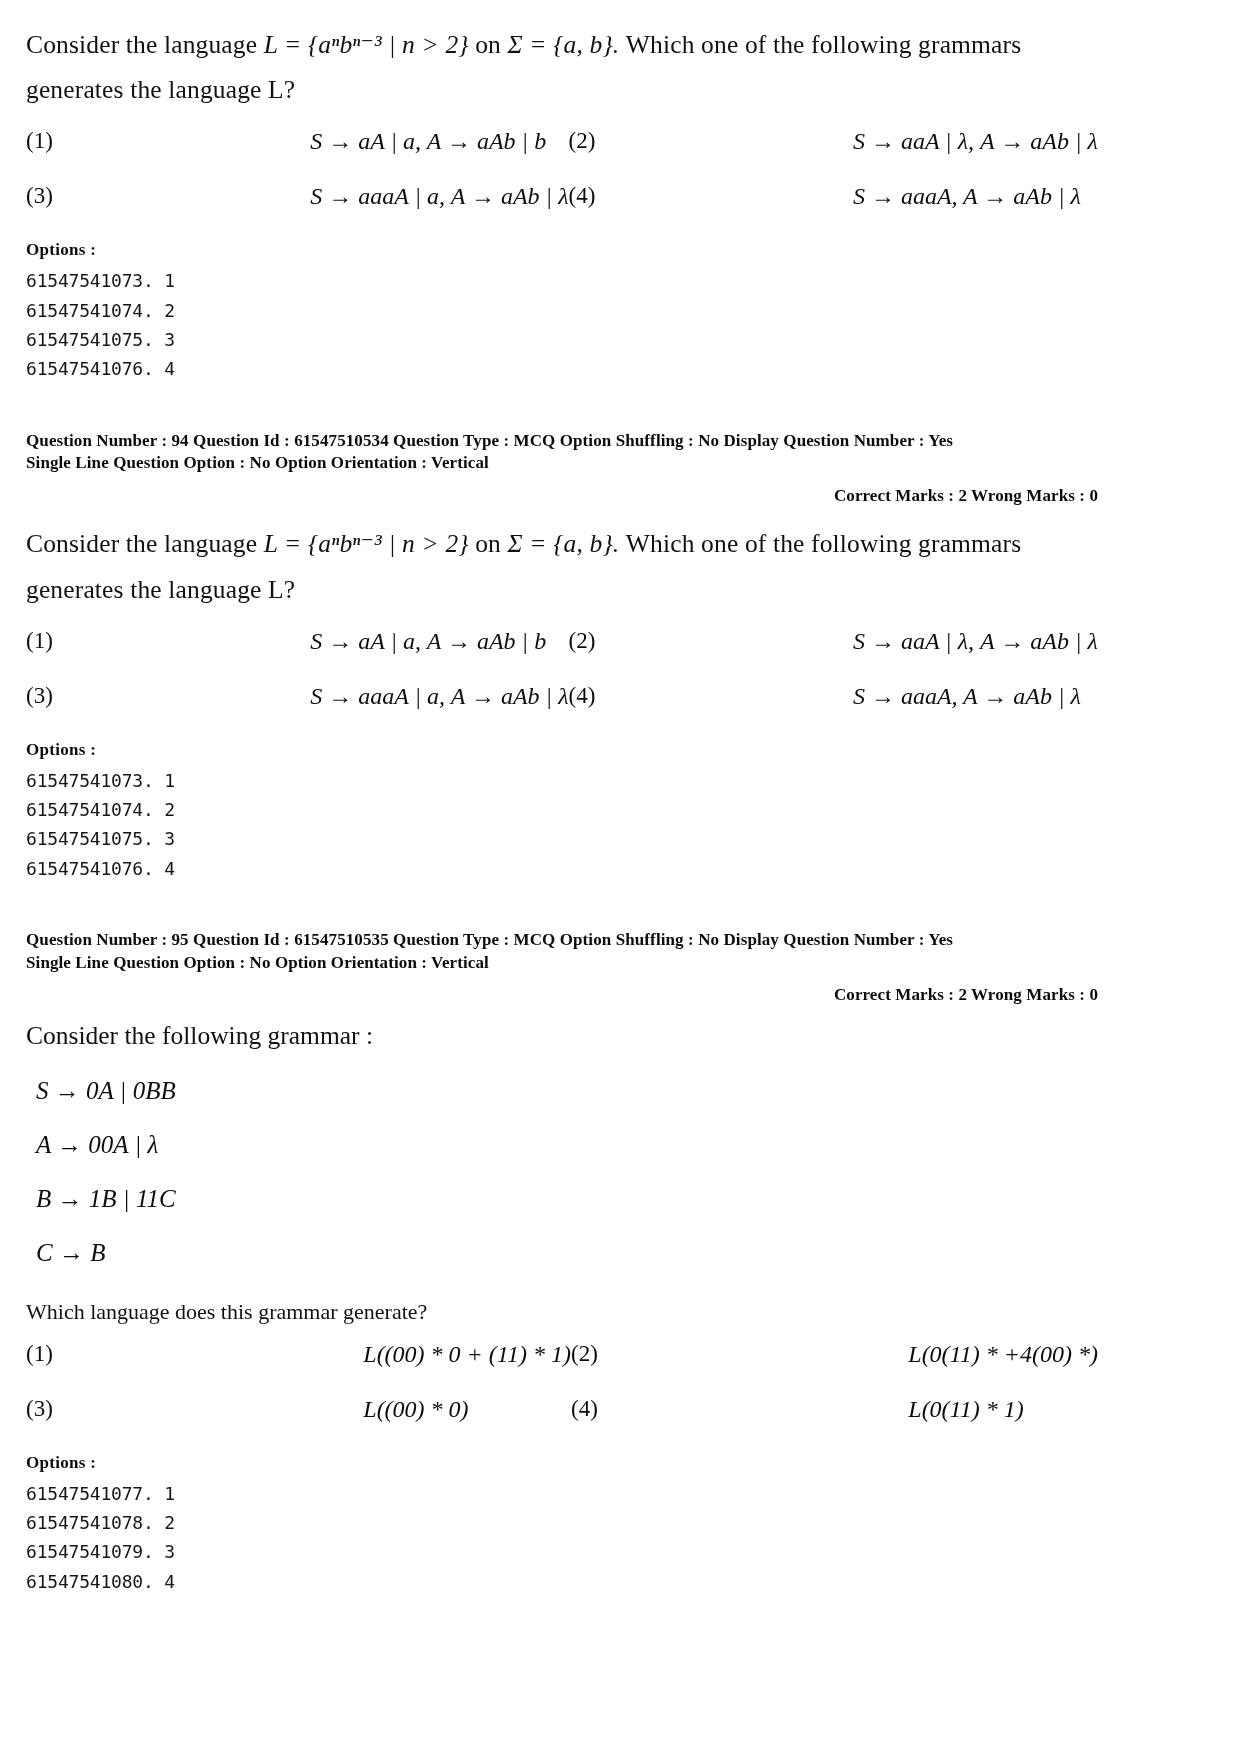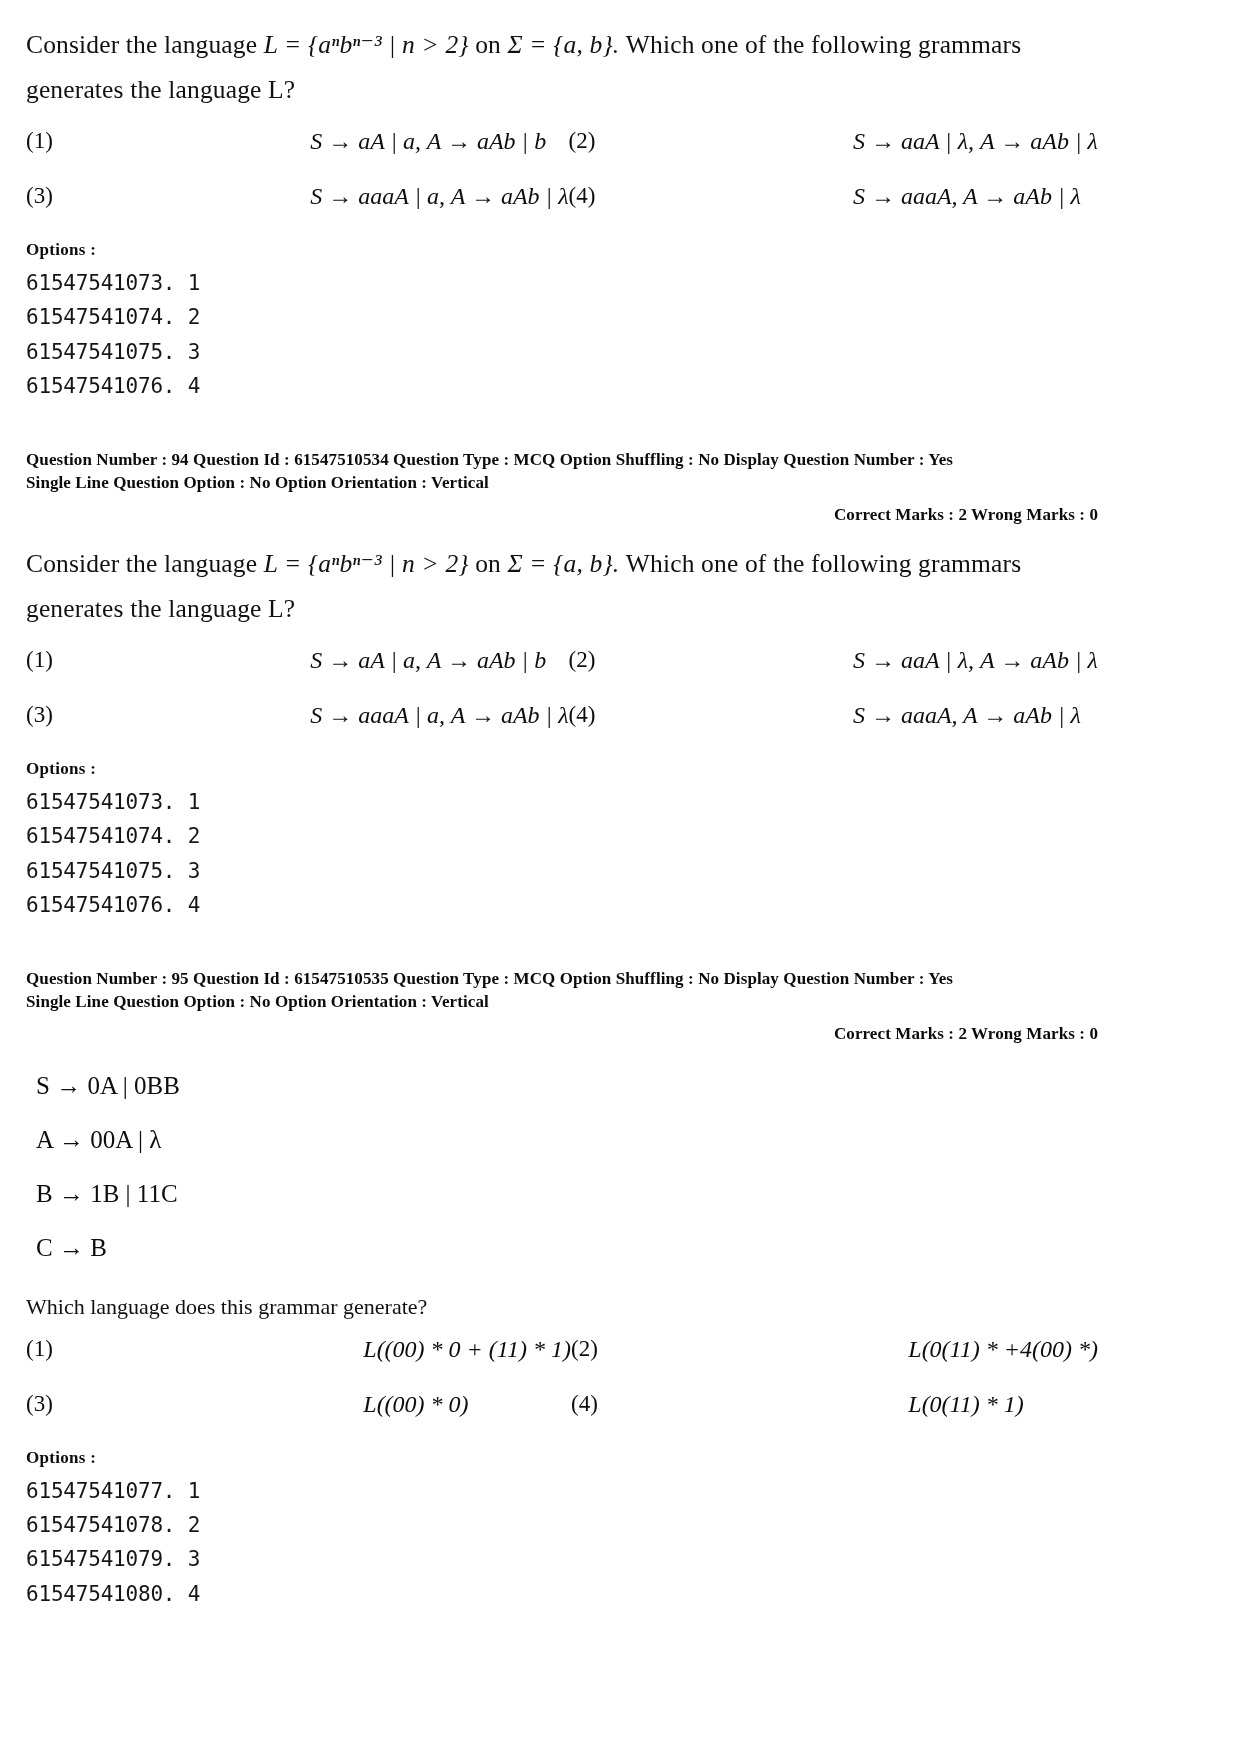--- a/index.html
+++ b/index.html
@@ -66,21 +66,21 @@
   
   .optlist-head {
     font-family: "Liberation Serif", "DejaVu Serif", serif;
     font-weight: bold;
     font-size: 17px;
     margin: 2px 0 6px 0;
     letter-spacing: 0.3px;
   }
   .optlist-row {
     font-family: "DejaVu Sans Mono", "Liberation Mono", monospace;
-    font-size: 21px;
+    font-size: 18px;
     line-height: 1.63;
     color: #161616;
     letter-spacing: -0.2px;
   }
 
   
   .meta {
     margin: 46px 0 14px 0;
     font-family: "Liberation Serif", "DejaVu Serif", serif;
     font-weight: bold;
@@ -93,20 +93,21 @@
   .meta-marks { margin-top: 10px; text-align: right; }
 
   
   .grammar-intro {
     font-size: 25.5px;
     margin: 14px 0 0 0;
     color: #111;
   }
   .production {
     font-size: 25px;
+    font-style: italic;
     margin: 26px 0 0 10px;
     white-space: nowrap;
     font-family: "Liberation Serif", "DejaVu Serif", serif;
   }
   .question-tail {
     font-size: 22px;
     margin: 32px 0 0 0;
     color: #111;
   }
 </style>
@@ -178,20 +179,21 @@
   </div>
 
   <div>
 
     <div class="meta">
       <div class="meta-line">Question Number : 95  Question Id : 61547510535  Question Type : MCQ  Option Shuffling : No  Display Question Number : Yes</div>
       <div class="meta-line">Single Line Question Option : No  Option Orientation : Vertical</div>
       <div class="meta-line meta-marks">Correct Marks : 2  Wrong Marks : 0</div>
     </div>
 
+    <p class="grammar-intro">Consider the following grammar :</p>
 
     <div class="production">S → 0A | 0BB</div>
     <div class="production">A → 00A | λ</div>
     <div class="production">B → 1B | 11C</div>
     <div class="production">C → B</div>
 
     <p class="question-tail">Which language does this grammar generate?</p>
 
     <table class="opts">
       <tbody>

